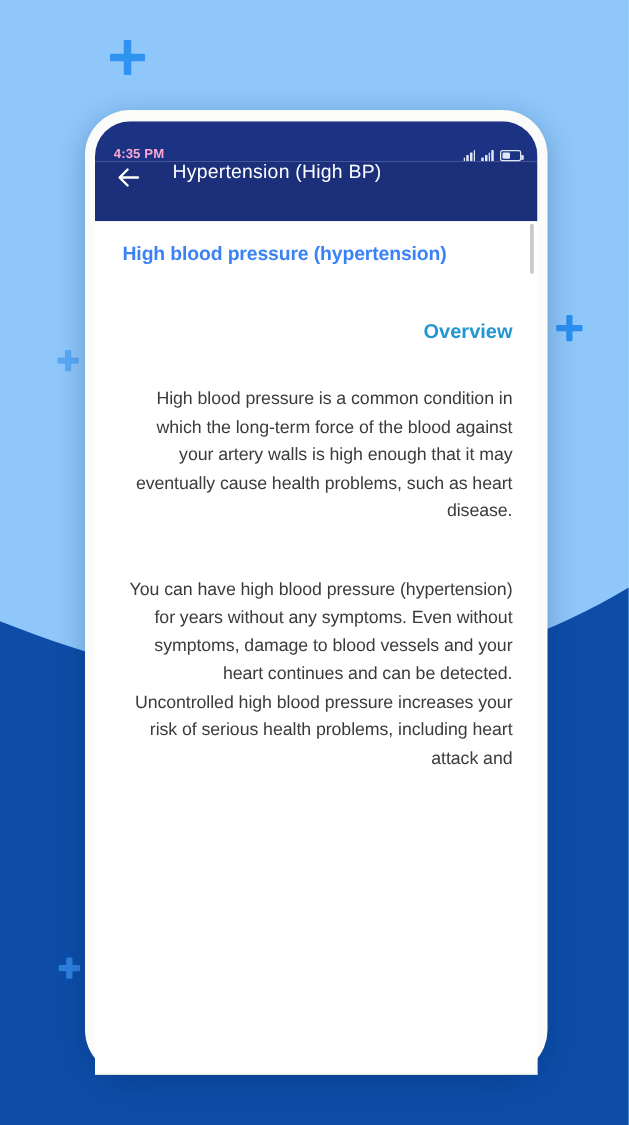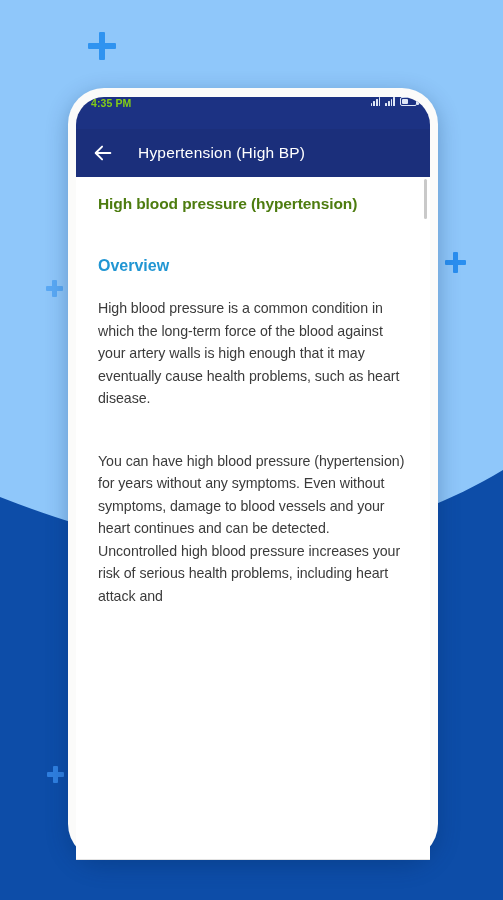--- a/index.html
+++ b/index.html
@@ -44,22 +44,22 @@
     overflow:hidden;
     background:#ffffff;
     display:flex; flex-direction:column;
     position:relative;
   }
 
   
   #status-bar {
     height:32px;
     background:#1c3283;
-    color:#84cc16;
-    display:flex; align-items:flex-start;
+    color:#f9a8d4;
+    display:flex; align-items:flex-end;
     padding:0 13px 0 15px;
     flex:0 0 auto;
   }
   #status-time { font-size:10.5px; font-weight:bold; letter-spacing:.1px; }
   #status-icons { margin-left:auto; display:flex; align-items:flex-end; gap:5px; }
   .sig { display:flex; align-items:flex-end; gap:1px; height:9px; }
   .sig i { display:block; width:1.7px; background:#dfe7f6; border-radius:.5px; }
   .sig i:nth-child(1){height:3px;} .sig i:nth-child(2){height:5px;}
   .sig i:nth-child(3){height:7px;} .sig i:nth-child(4){height:9px;}
   #battery-icon {
@@ -69,51 +69,51 @@
   #battery-icon::after {
     content:""; position:absolute; right:-3px; top:2.5px;
     width:2px; height:4px; background:#dfe7f6; border-radius:0 1px 1px 0;
   }
   #battery-icon b { display:block; height:100%; width:45%; background:#dfe7f6; border-radius:1px; }
 
   
   #app-bar {
     height:48px;
     background:#1b2f7b;
-    display:flex; align-items:center;
+    display:flex; align-items:flex-start;
     padding:0 14px;
     flex:0 0 auto;
   }
   #back-button {
     width:26px; height:26px; flex:0 0 auto;
     display:flex; align-items:center; justify-content:center;
     cursor:pointer;
   }
   #app-bar-title {
     color:#ffffff; font-size:15.5px; font-weight:500;
     margin-left:22px; letter-spacing:.2px; white-space:nowrap;
   }
 
   
   #content-area {
     flex:1 1 auto; background:#fff;
     padding:18px 20px 0 22px;
     position:relative; overflow:hidden;
   }
   #article-title {
-    color:#4d7c0f; font-size:15.5px; font-weight:bold;
+    color:#3b82f6; font-size:15.5px; font-weight:bold;
     letter-spacing:-.1px; white-space:nowrap; margin-bottom:44px;
   }
   #section-heading {
     color:#2196d3; font-size:16px; font-weight:bold;
-    text-align:left; margin-bottom:22px;
+    text-align:right; margin-bottom:33px;
   }
   .para {
     color:#3b3b3b; font-size:14.2px; line-height:22.5px;
-    letter-spacing:-.05px; margin-bottom:22px;
+    letter-spacing:-.05px; margin-bottom:22px;text-align:right;
   }
   #para-3 { margin-top:40px; }
 
   #scroll-thumb {
     position:absolute; right:3px; top:2px;
     width:3px; height:40px; background:#c9c9c9; border-radius:2px;
     cursor:pointer;
   }
   #content-bottom-rule {
     position:absolute; left:0; right:0; bottom:0;

